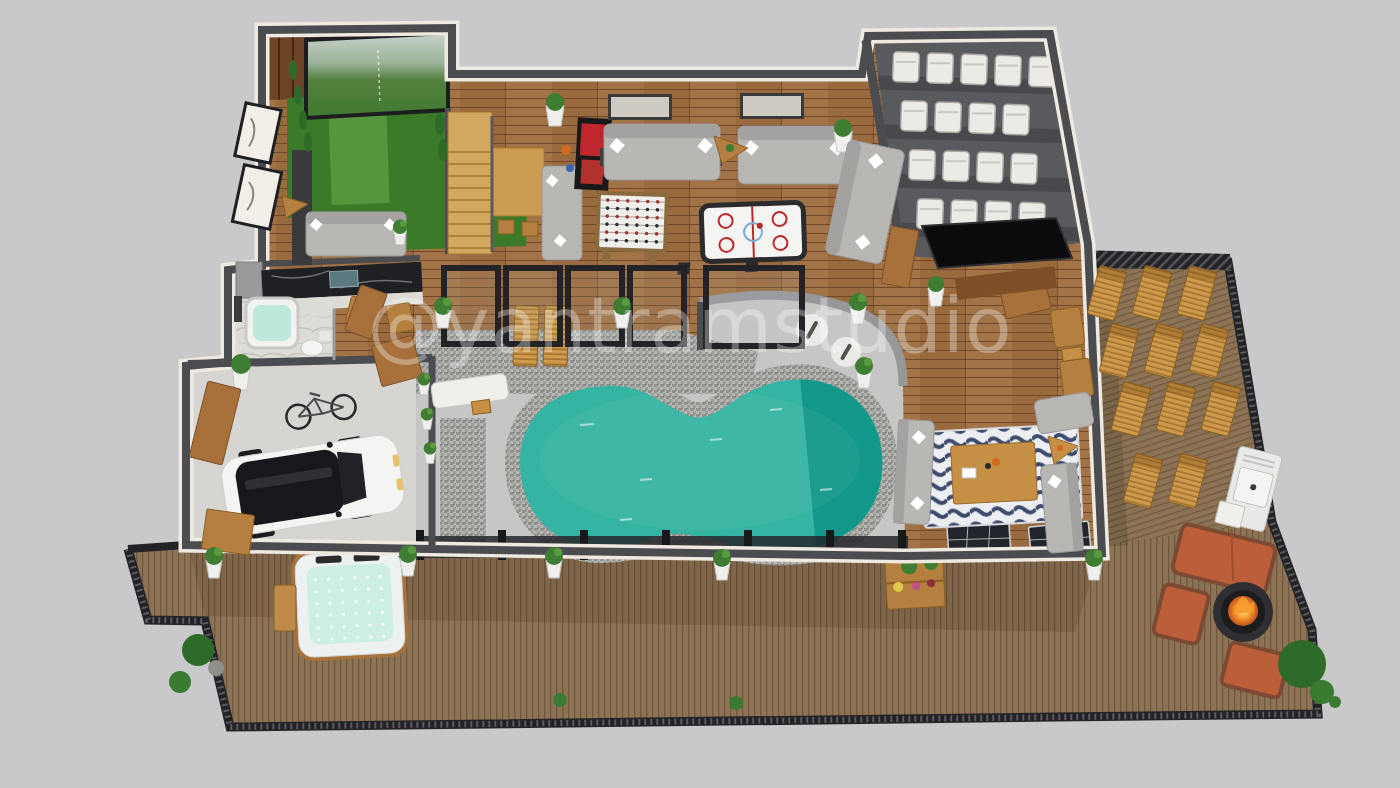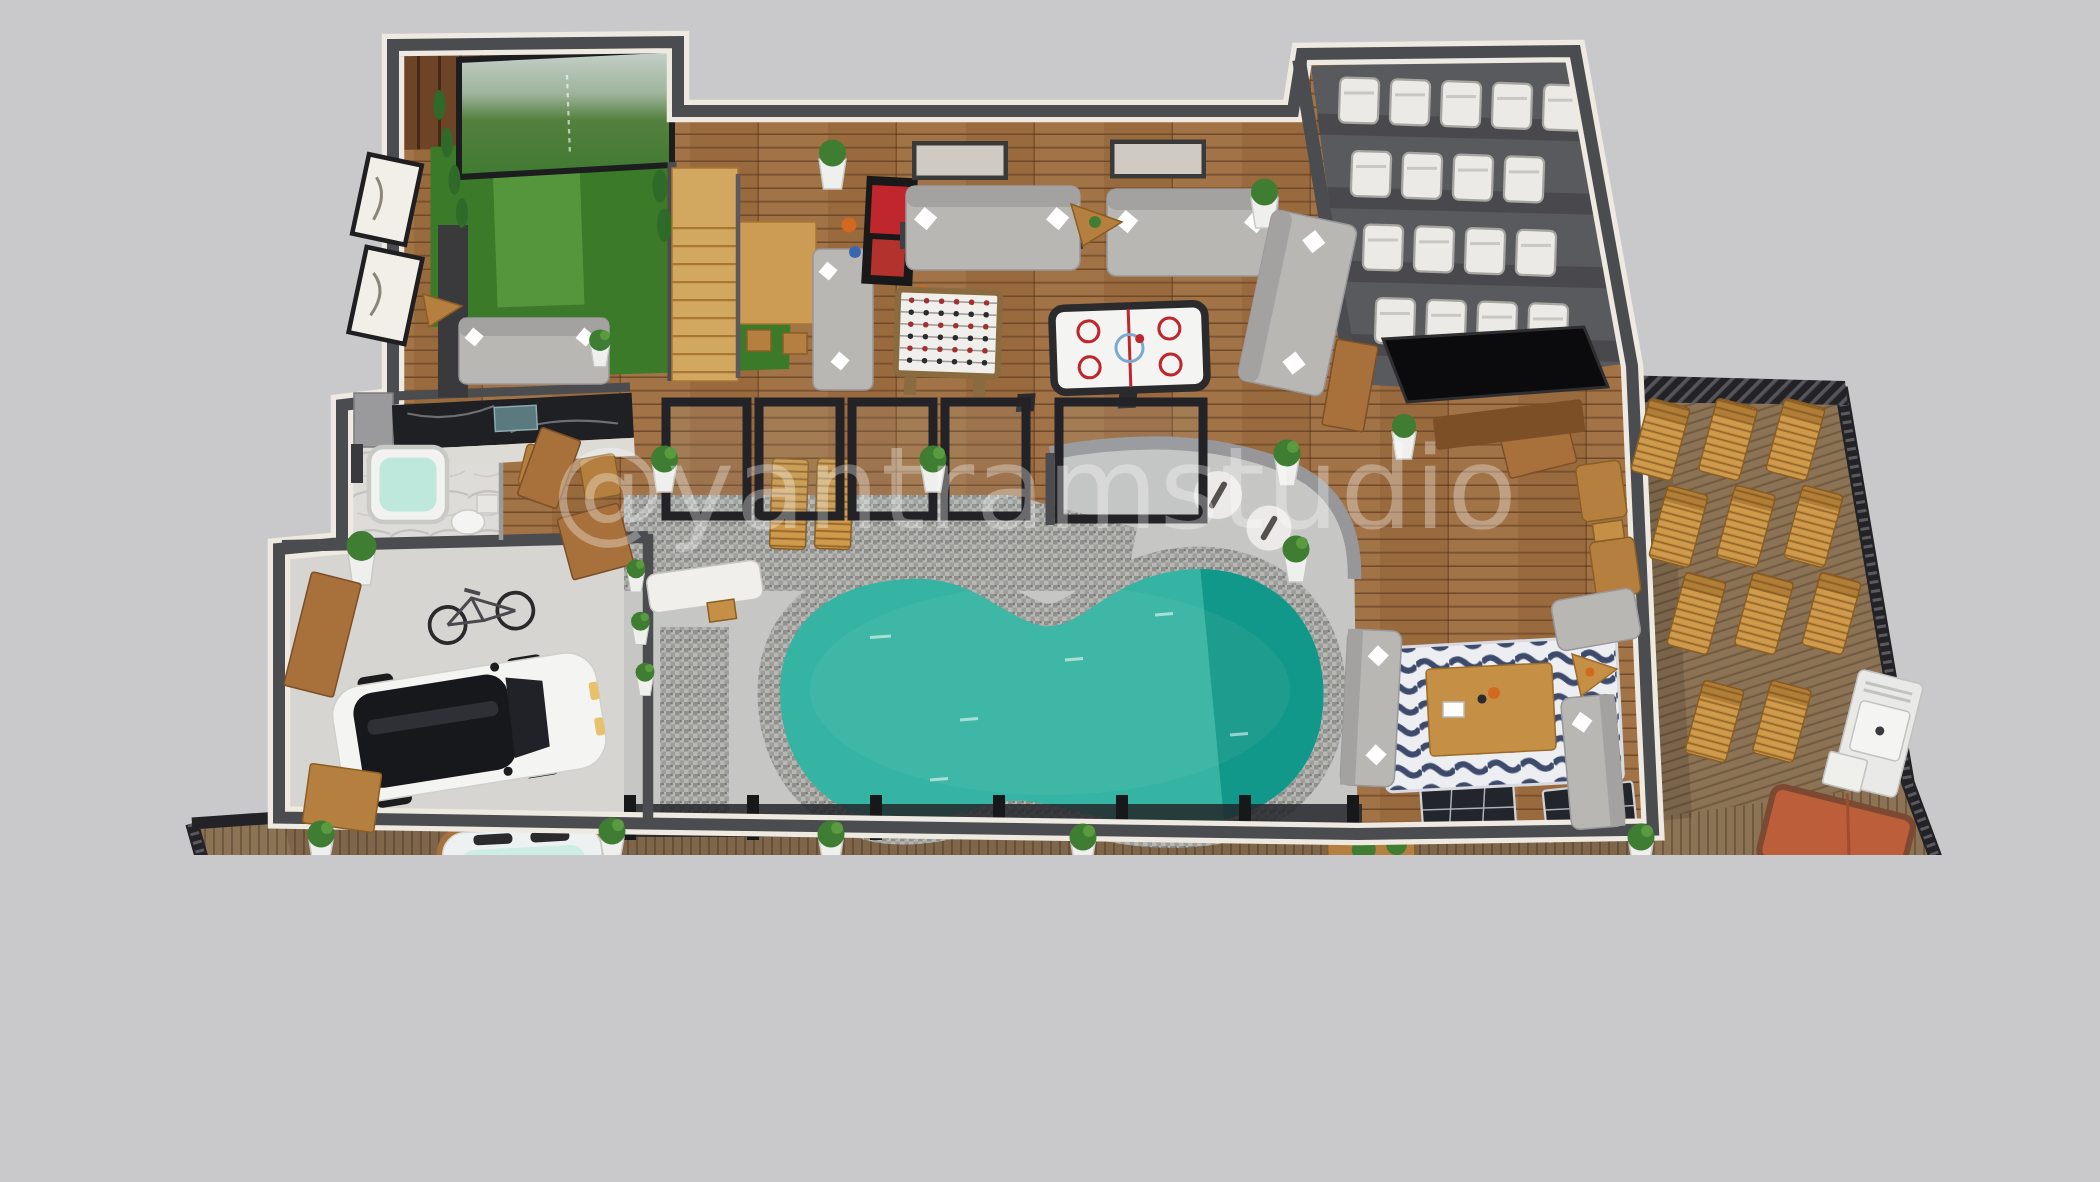--- a/index.html
+++ b/index.html
@@ -1,16 +1,16 @@
 <!DOCTYPE html>
 <html style="--background: #c9c9cc; --wall: #4b4c50; --wall-face: #efeae1; --wood-floor: #9a6a3f; --wood-dark: #6e4426; --deck: #8d7355; --patio: #c6c6c4; --mosaic: #a9a9a7; --pool-shallow: #35b4a3; --pool-deep: #12988a; --turf: #3a7a28; --turf-light: #5a9b3f; --sofa-gray: #b8b7b4; --seat-white: #eceae6; --theater-floor: #595a5e; --lounger-wood: #cf9a4b; --outdoor-sofa: #bd5e3a; --fire: #f59b2d; --hot-tub-water: #cdeee4; --plant: #3f7d33; --rug-navy: #3d4a6b; --stone: #b3a288; --concrete: #d7d5d1;"><head>
 <meta charset="utf-8">
 <style>
   html,body{margin:0;padding:0;background:#c9c9cc;font-family:"DejaVu Sans",sans-serif;}
-  .stage{position:relative;width:1400px;height:570px;background:var(--background,#c9c9cc);overflow:hidden;}
+  .stage{position:relative;width:1400px;height:788px;background:var(--background,#c9c9cc);overflow:hidden;}
   svg{display:block}
   text.watermark{font-family:"DejaVu Sans",sans-serif;font-weight:400;}
 </style>
 </head>
 <body>
 
 <div class="stage">
 <svg viewBox="0 0 1400 788" width="1400" height="788">
   <defs>
     <pattern id="pDeck" width="6" height="6" patternUnits="userSpaceOnUse">

